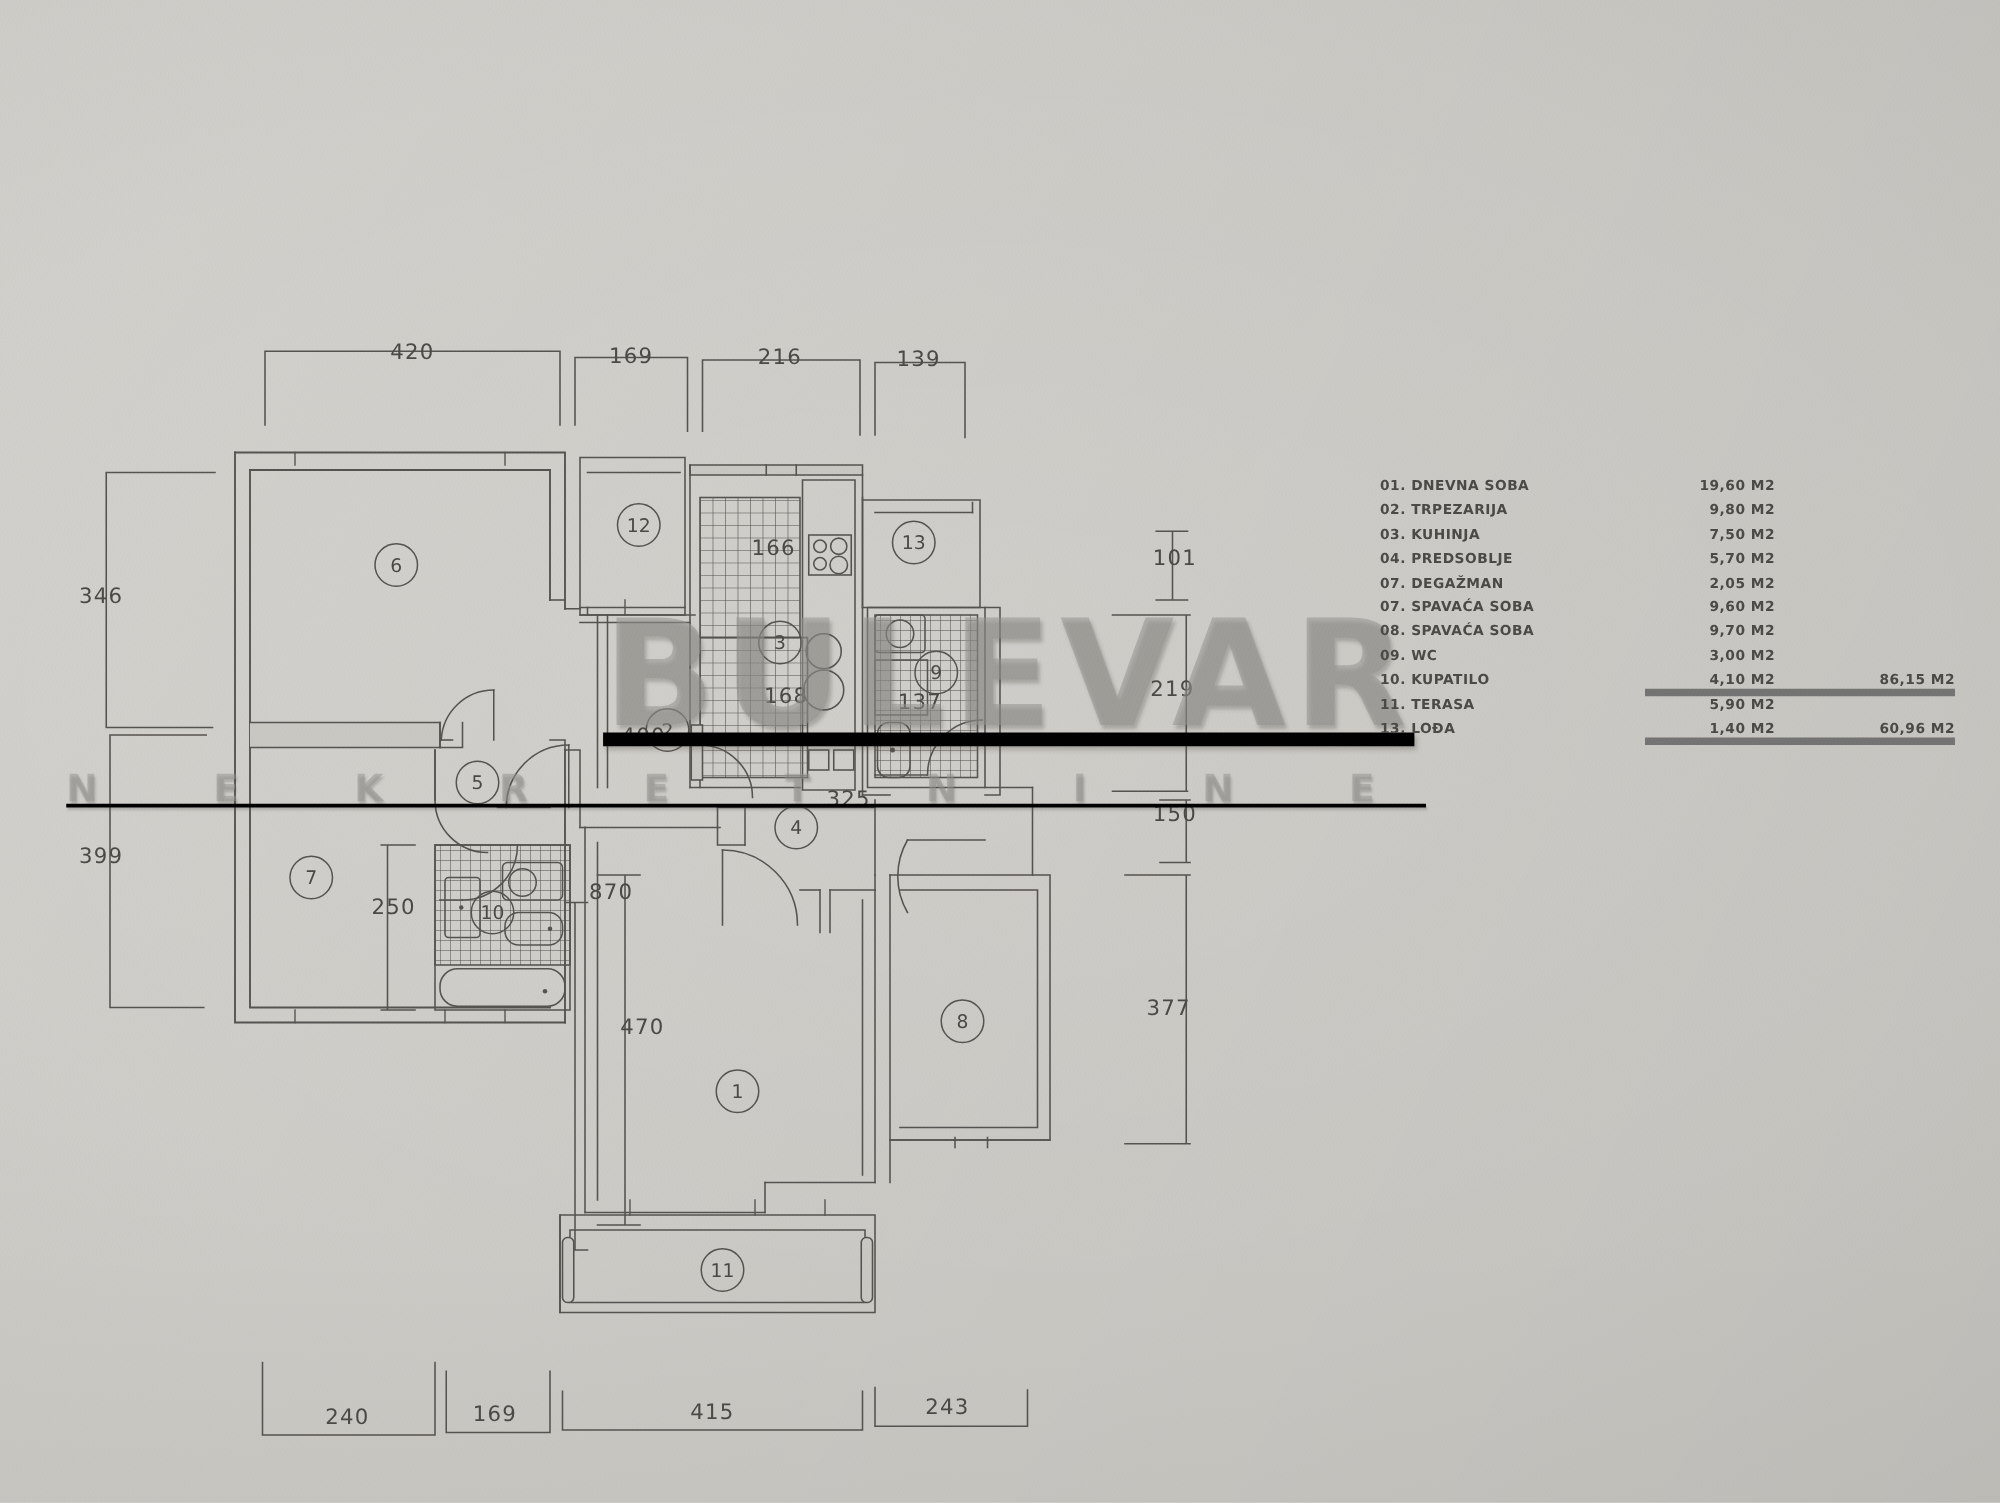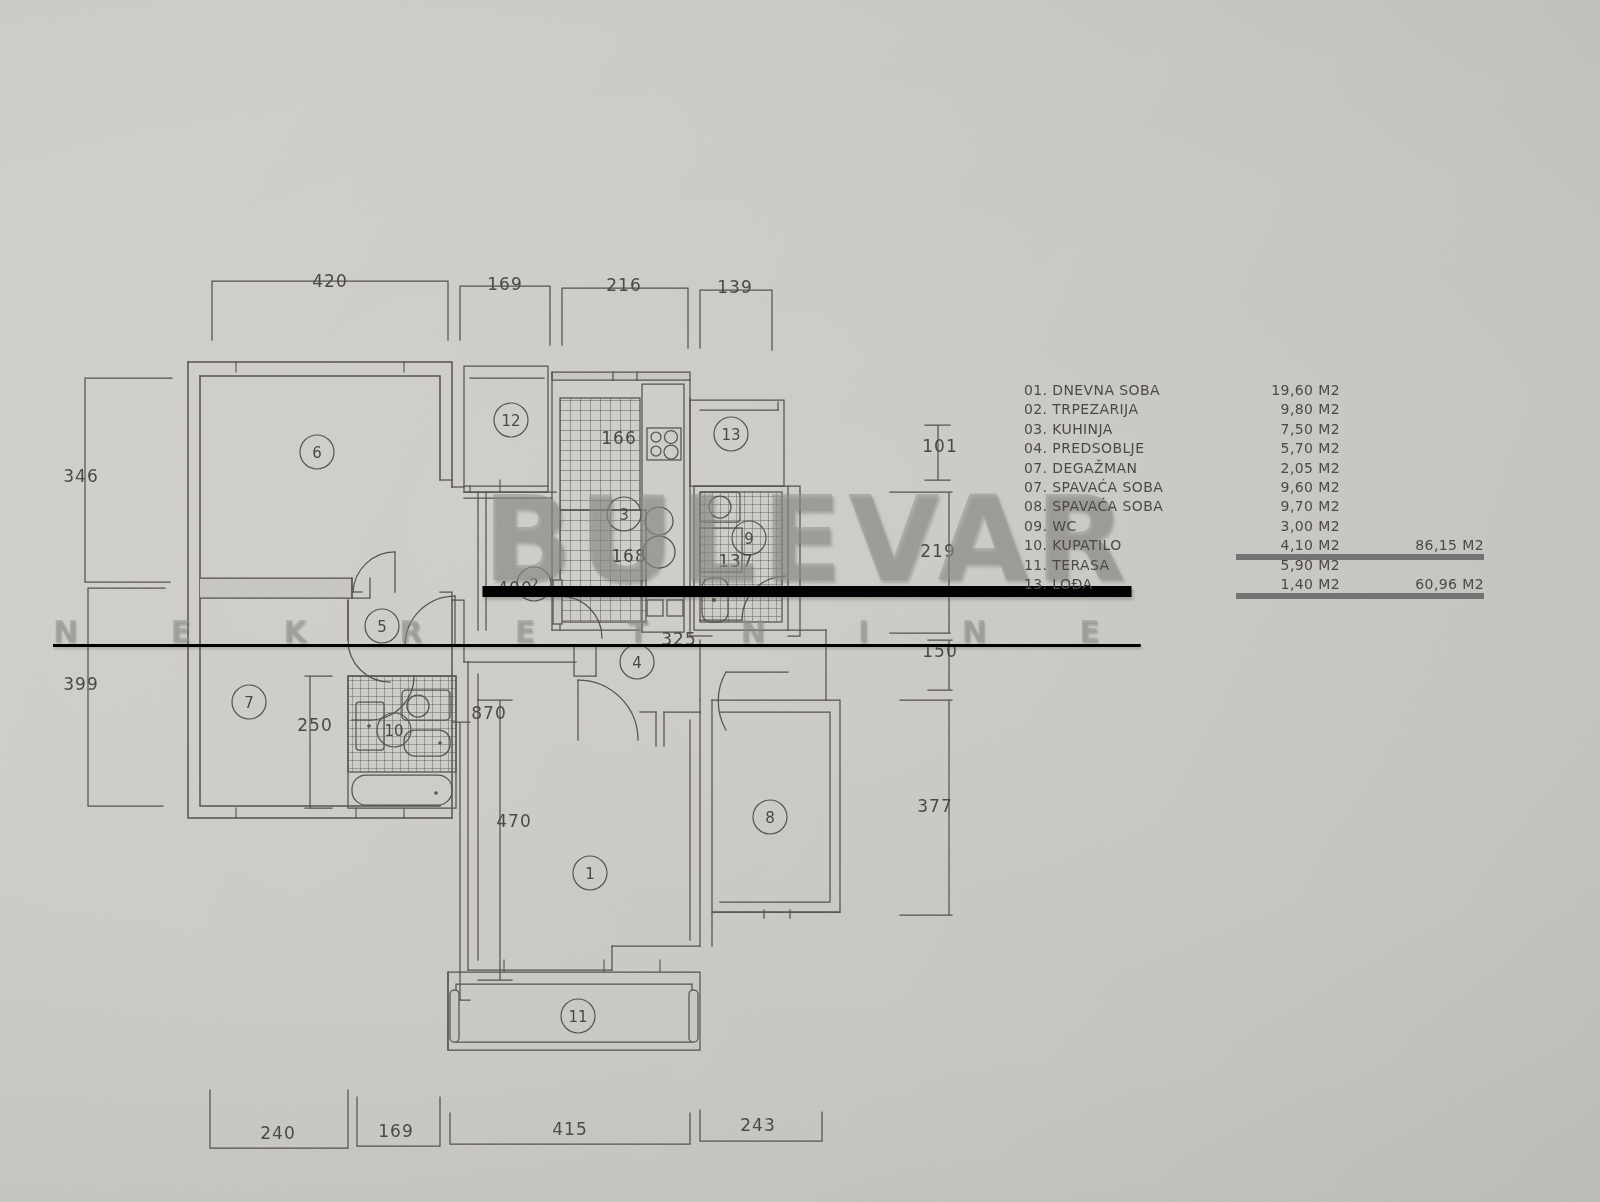--- a/index.html
+++ b/index.html
@@ -38,24 +38,25 @@
   #wm .wm-sub{
     font-family:"DejaVu Sans", sans-serif;
     font-weight:bold;font-size:30px;letter-spacing:41px;
     color:rgba(150,148,143,0.52);
     text-shadow:1px 2px 2px rgba(80,78,74,0.28);
     margin-top:16px;padding-left:41px;
   }
 
   
   #legend{
-    position:absolute;left:1024px;top:382px;
+    position:absolute;left:1104px;top:382px;
     font-family:"DejaVu Sans", sans-serif;
-    font-size:14px;color:#4b4945;
+    font-size:11px;color:#4b4945;
     letter-spacing:.4px;
+    font-weight:bold;
   }
   #legend .lrow{display:flex;height:19.4px;align-items:flex-start;white-space:pre;}
   #legend .lname{width:212px;}
   #legend .larea{width:104px;text-align:right;}
   #legend .ltot{width:120px;text-align:right;padding-left:24px;}
   #legend .lrow.ruled .larea,#legend .lrow.ruled .ltot{
     border-bottom:6px solid #737373;padding-bottom:1px;
   }
 </style>
 </head>

